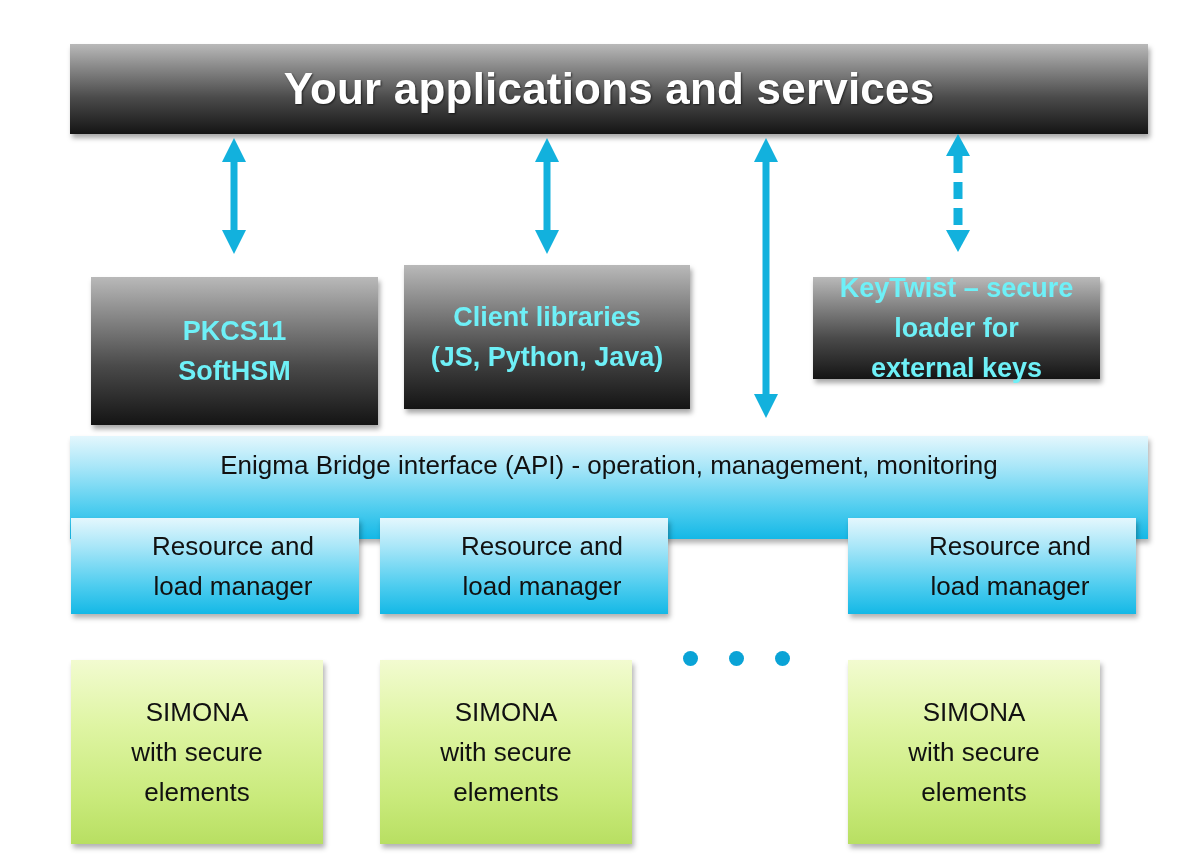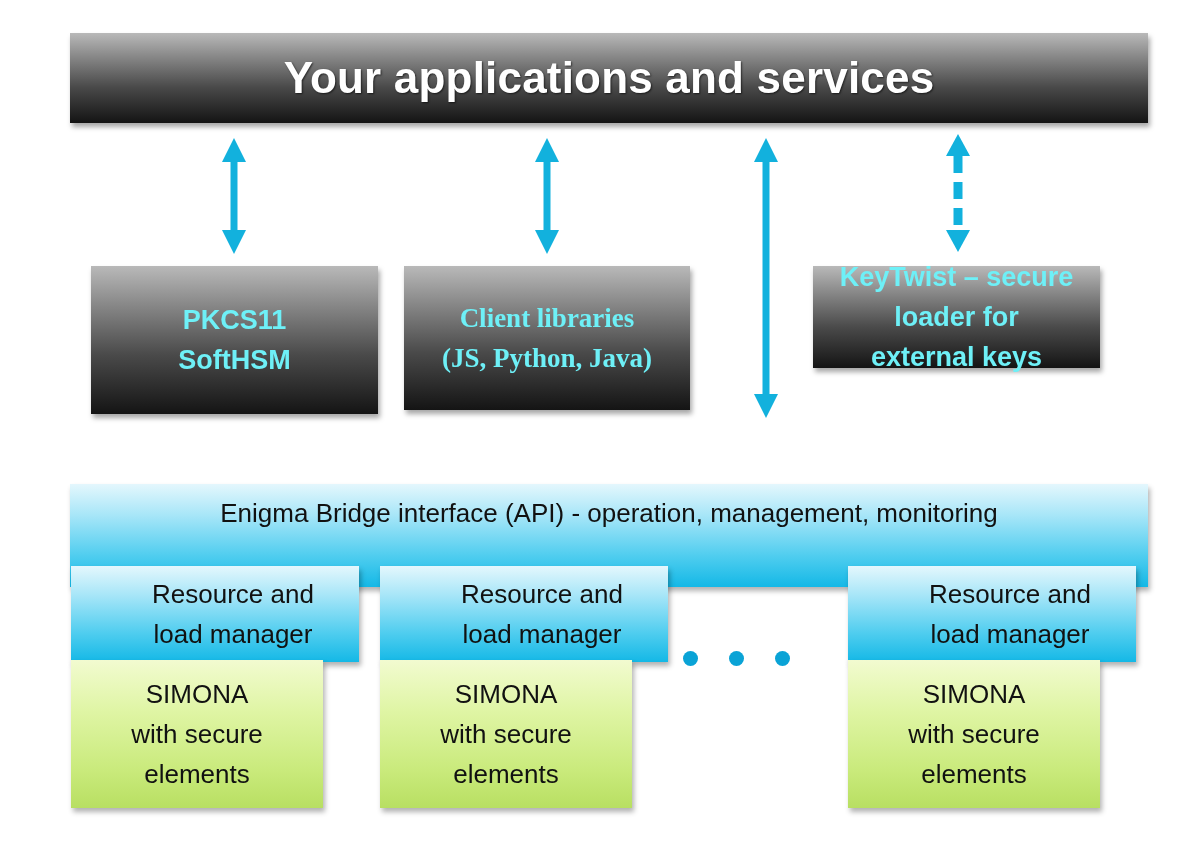--- a/index.html
+++ b/index.html
@@ -2,46 +2,45 @@
 <html><head>
 <meta charset="utf-8">
 <style>
   html, body { margin:0; padding:0; background:#ffffff; }
   body { width:1200px; height:861px; position:relative; overflow:hidden;
          font-family:"Liberation Sans", "DejaVu Sans", sans-serif; }
   .abs { position:absolute; }
   .dark {
     background: linear-gradient(to bottom, #b9b9b9 0%, #8a8a8a 25%, #4a4a4a 60%, #141414 100%);
     box-shadow: 2px 4px 5px rgba(0,0,0,0.35);
-    display:flex; align-items:center; justify-content:center; text-align:center;
+    display:flex; align-items:center; justify-content:center; text-align:center;margin-top:11px;
   }
   .title-bar { left:70px; top:33px; width:1078px; height:90px;
     color:#ffffff; font-weight:bold; font-size:44px; letter-spacing:0.2px; }
   .title-bar span { text-shadow: 1px 1px 2px rgba(0,0,0,0.6); }
   .cyan-text { color:#6ef0f7; font-weight:bold; font-size:27px; line-height:40px; white-space:pre-line; }
   .box-pkcs { left:91px; top:266px; width:287px; height:148px; }
-  .box-client { left:404px; top:266px; width:286px; height:144px;font-family:Liberation Serif, serif; }
+  .box-client { left:404px; top:254px; width:286px; height:144px; }
   .box-keytwist { left:813px; top:266px; width:287px; height:102px; }
   .blue {
     background: linear-gradient(to bottom, #e4f7fd 0%, #a8e6f8 30%, #4fcdef 70%, #14b8e6 100%);
     box-shadow: 2px 4px 5px rgba(0,0,0,0.3);
-    margin-top: 48px;
   }
   .api-bar { left:70px; top:436px; width:1078px; height:103px; }
   .api-label { position:absolute; left:0; right:0; top:14px; text-align:center;
     font-size:26px; color:#111; }
   .mgr { width:252px; height:96px; display:flex; align-items:center; justify-content:center;
     text-align:center; font-size:26px; line-height:40px; color:#111; white-space:pre-line;padding-left:36px; }
   .mgr1 { left:71px; top:518px; }
   .mgr2 { left:380px; top:518px; }
   .mgr3 { left:848px; top:518px; }
   .green {
     background: linear-gradient(to bottom, #f2fbd0 0%, #dff5a4 35%, #c9ea7b 75%, #b8df62 100%);
     box-shadow: 2px 4px 5px rgba(0,0,0,0.3);
-    width:252px; height:148px; display:flex; align-items:center; justify-content:center;
+    width:252px; height:184px; display:flex; align-items:center; justify-content:center;
     text-align:center; font-size:26px; line-height:40px; color:#111; white-space:pre-line;
   }
   .simona1 { left:71px; top:660px; }
   .simona2 { left:380px; top:660px; }
   .simona3 { left:848px; top:660px; }
   .dot { width:15px; height:15px; border-radius:50%; background:#0aa3d6; top:651px; }
   svg.arrows { position:absolute; left:0; top:0; }
 </style>
 </head>
 <body>

